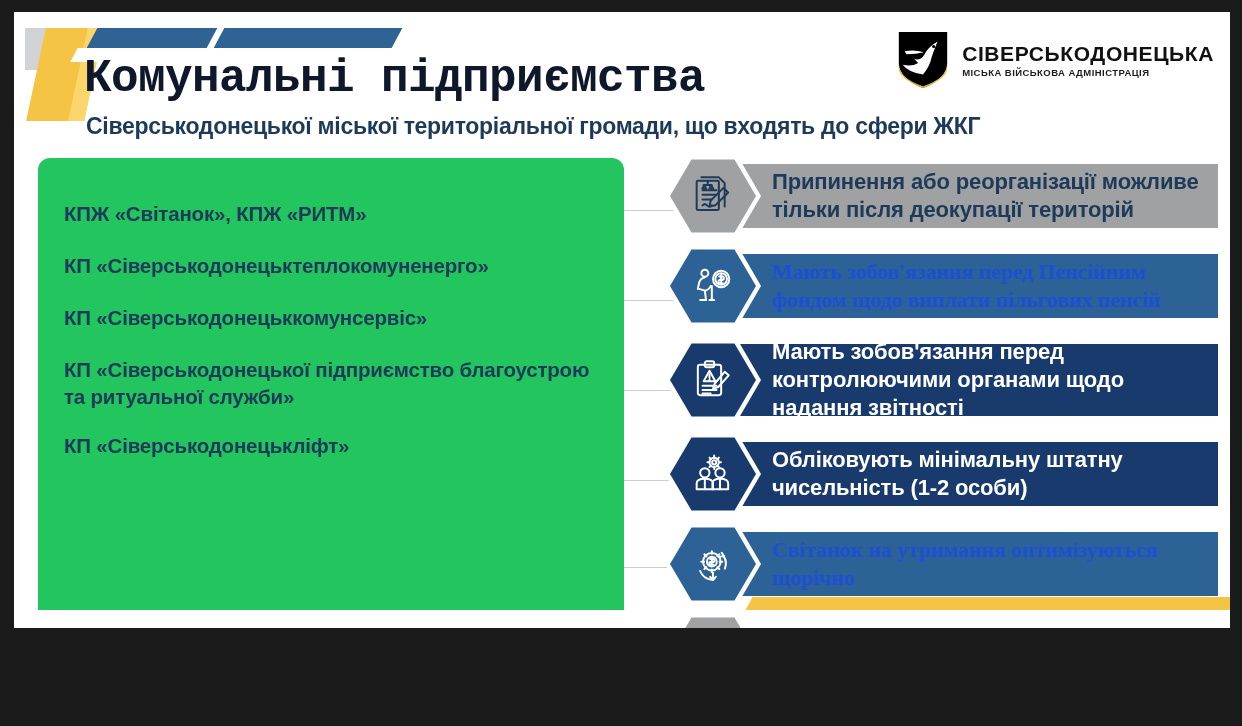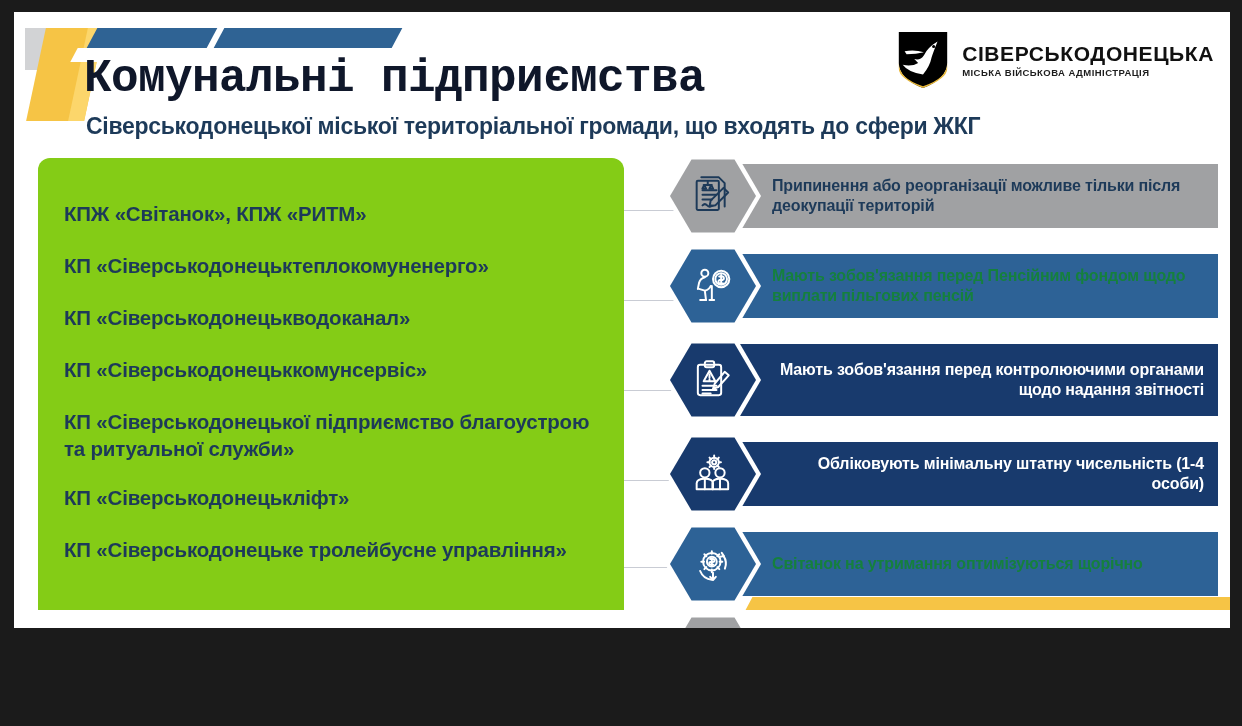--- a/index.html
+++ b/index.html
@@ -122,21 +122,21 @@
     white-space: nowrap;
   }
 
   
   .left-panel {
     position: absolute;
     left: 24px;
     top: 146px;
     width: 586px;
     height: 534px;
-    background: #84cc16;
+    background: #22c55e;
     border-radius: 12px;
     padding: 42px 26px 20px 26px;
   }
   .company {
     font-size: 20.5px;
     font-weight: bold;
     color: #1d3a59;
     line-height: 1.32;
     margin-bottom: 25px;
     letter-spacing: -0.2px;
@@ -198,42 +198,41 @@
   .hex-wrap {
     position: relative;
     width: 86px;
     height: 76px;
     flex: 0 0 86px;
     z-index: 4;
   }
   .row-text {
     position: relative;
     z-index: 3;
-    font-size: 16px;
+    font-size: 22px;
     font-weight: bold;
     line-height: 1.28;
     padding-left: 16px;
-    padding-right: 14px;
     letter-spacing: -0.15px;
   }
 
   
   .c-gray  .row-bar { background: #a0a1a3; }
   .c-gray  .hex     { background: #a0a1a3; }
   .c-gray  .row-text{ color: #1d3a59; }
   .c-gray  .icon    { stroke: #1d3a59; }
 
   .c-blue  .row-bar { background: #2d6296; }
   .c-blue  .hex     { background: #2d6296; }
-  .c-blue  .row-text{ color: #15803d; }
+  .c-blue  .row-text{ color: #1d4ed8; font-family: Liberation Serif, serif; }
   .c-blue  .icon    { stroke: #ffffff; }
 
   .c-navy  .row-bar { background: #183a6d; }
   .c-navy  .hex     { background: #183a6d; }
-  .c-navy  .row-text{ color: #ffffff; text-align: right; }
+  .c-navy  .row-text{ color: #ffffff; }
   .c-navy  .icon    { stroke: #ffffff; }
 
   .icon { fill: none; stroke-width: 1.7; stroke-linecap: round; stroke-linejoin: round; }
 
   
   .bot-yellow {
     position: absolute;
     left: 735px; bottom: 18px;
     width: 500px; height: 13px;
     background: #f6c445;
@@ -281,25 +280,23 @@
     <div class="connector" style="left:610px; top:198px; width:52px;"></div>
     <div class="connector" style="left:610px; top:288px; width:52px;"></div>
     <div class="connector" style="left:610px; top:378px; width:52px;"></div>
     <div class="connector" style="left:610px; top:468px; width:52px;"></div>
     <div class="connector" style="left:610px; top:555px; width:52px;"></div>
     <div class="connector" style="left:610px; top:648px; width:52px;"></div>
 
     <div class="left-panel">
       <div class="company">КПЖ «Світанок», КПЖ «РИТМ»</div>
       <div class="company">КП «Сіверськодонецьктеплокомуненерго»</div>
-      <div class="company">КП «Сіверськодонецькводоканал»</div>
       <div class="company">КП «Сіверськодонецьккомунсервіс»</div>
       <div class="company tight">КП «Сіверськодонецької підприємство благоустрою та ритуальної служби»</div>
       <div class="company">КП «Сіверськодонецькліфт»</div>
-      <div class="company">КП «Сіверськодонецьке тролейбусне управління»</div>
     </div>
 
     <div class="rows">
 
       <div class="row c-gray">
         <div class="row-bar"></div>
         <div class="hex-wrap">
           <div class="hex-outline"></div>
           <div class="hex">
             <svg class="icon" width="42" height="42" viewBox="0 0 36 36" xmlns="http://www.w3.org/2000/svg">
@@ -363,21 +360,21 @@
               <path d="M19 2.2 v1.8 M19 12 v1.8 M13.2 8 h1.8 M23 8 h1.8 M15 4 l1.3 1.3 M21.7 10.7 L23 12 M23 4 l-1.3 1.3 M16.3 10.7 L15 12"></path>
               <circle cx="11" cy="17" r="4"></circle>
               <path d="M4 31 v-5 q0-4 7-4 q7 0 7 4 v5 z"></path>
               <path d="M11 22 v9"></path>
               <circle cx="24" cy="17" r="4"></circle>
               <path d="M17.5 31 v-5 q0-4 6.5-4 q7 0 7 4 v5 z"></path>
               <path d="M24 22 v9"></path>
             </svg>
           </div>
         </div>
-        <div class="row-text">Обліковують мінімальну штатну чисельність (1-4 особи)</div>
+        <div class="row-text">Обліковують мінімальну штатну чисельність (1-2 особи)</div>
       </div>
 
       <div class="row c-blue">
         <div class="row-bar"></div>
         <div class="hex-wrap">
           <div class="hex-outline"></div>
           <div class="hex">
             <svg class="icon" width="42" height="42" viewBox="0 0 36 36" xmlns="http://www.w3.org/2000/svg">
               <circle cx="17" cy="16" r="7.5"></circle>
               <circle cx="17" cy="16" r="4.2"></circle>

